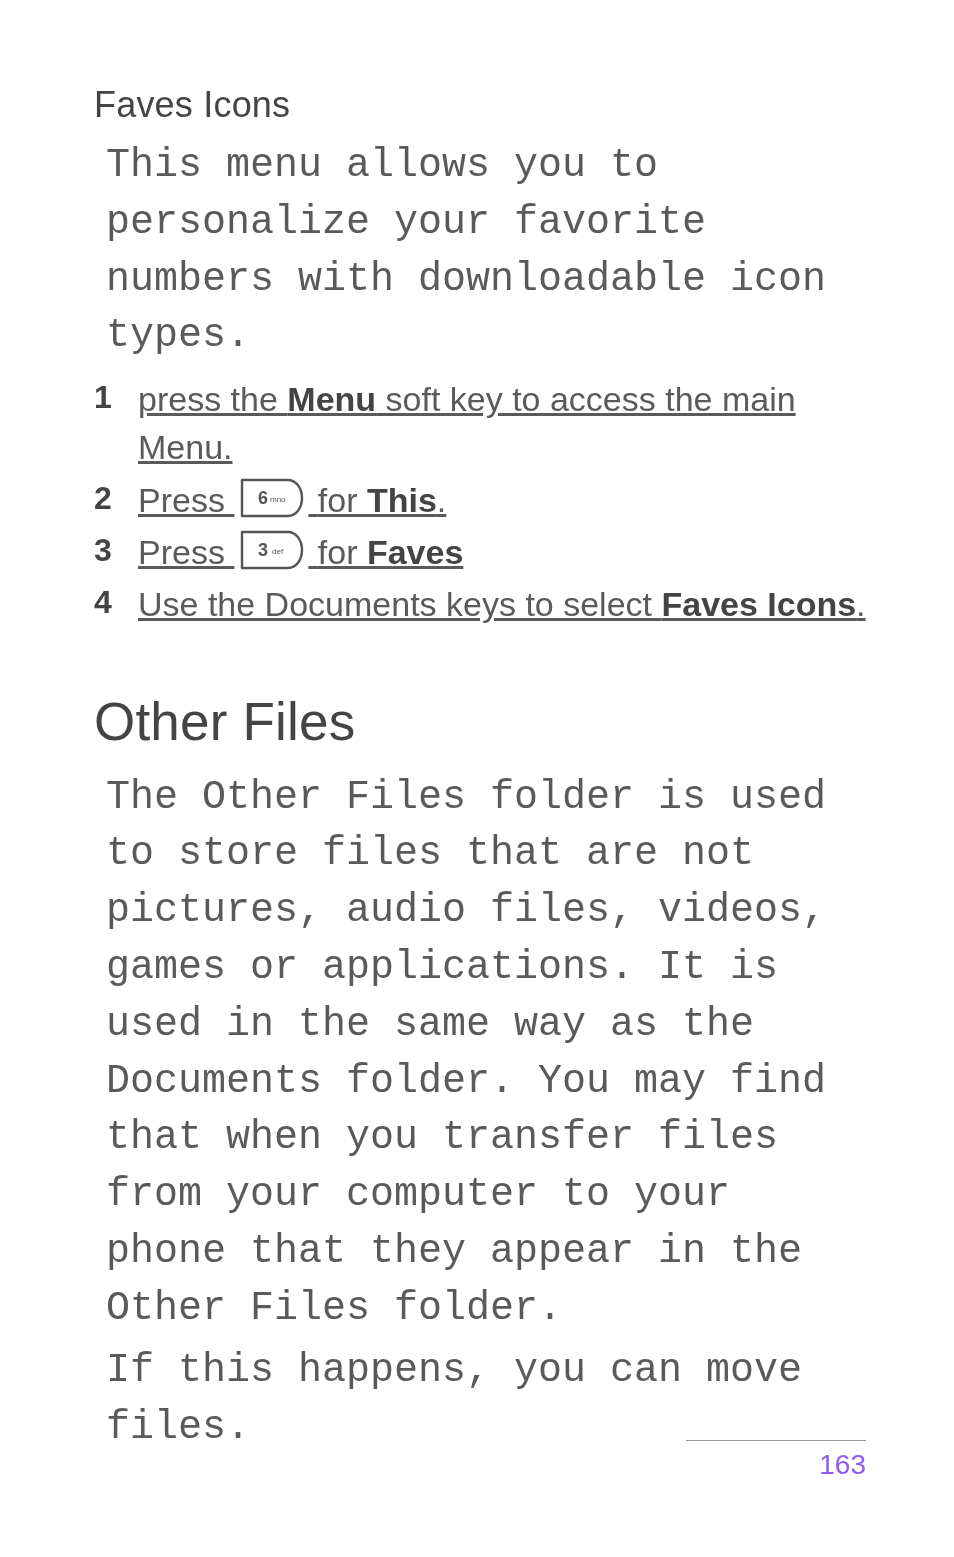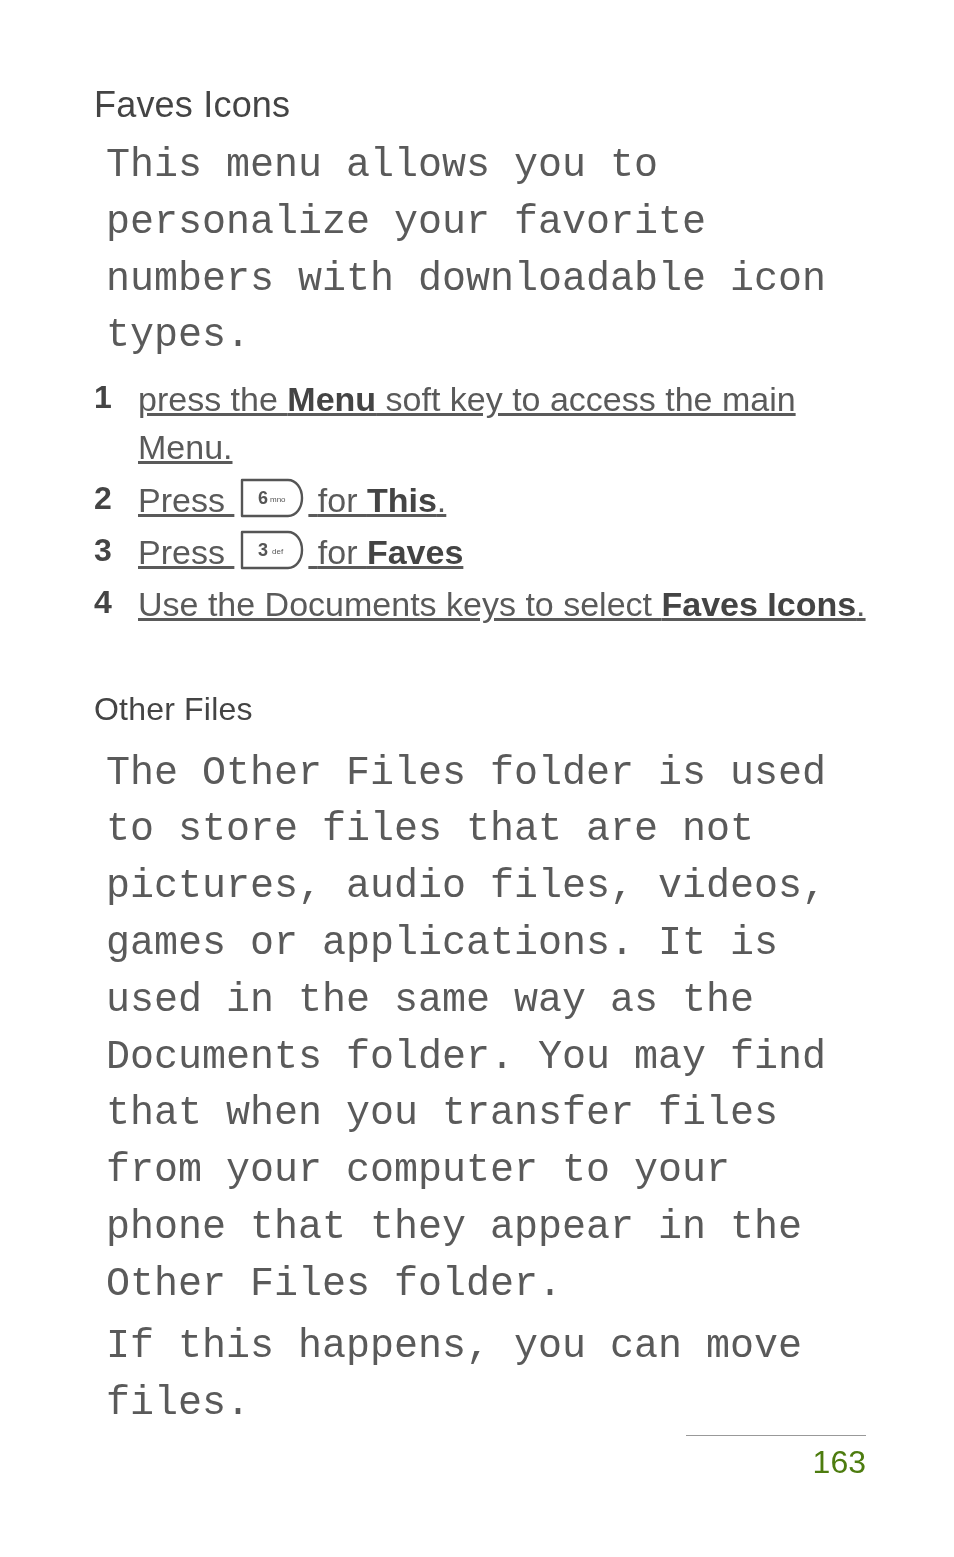--- a/index.html
+++ b/index.html
@@ -57,21 +57,21 @@
     color: #444;
     font-family: Arial, sans-serif;
     font-size: 32px;
   }
   .bold {
     font-weight: 700;
     color: #444;
     font-family: Arial, sans-serif;
   }
   h1.section {
-    font-size: 32px;
+    font-size: 53px;
     color: #444;
     font-weight: 400;
     margin: 62px 0 18px 0;
     letter-spacing: 0.2px;
   }
   .key {
     display: inline-block;
     vertical-align: -6px;
     margin: 0 4px;
   }
@@ -82,22 +82,22 @@
     bottom: 76px;
     width: 180px;
     text-align: right;
   }
   .footer .rule {
     border: none;
     border-top: 1px solid #999;
     margin: 0 0 8px 0;
   }
   .footer .pn {
-    font-size: 32px;
-    color: #4d7c0f;
+    font-size: 28px;
+    color: #8b5cf6;
     font-weight: 300;
   }
   .for-word { }
   .li-inner { display: inline; }
 </style>
 </head>
 <body>
 
 <div class="page">
 

